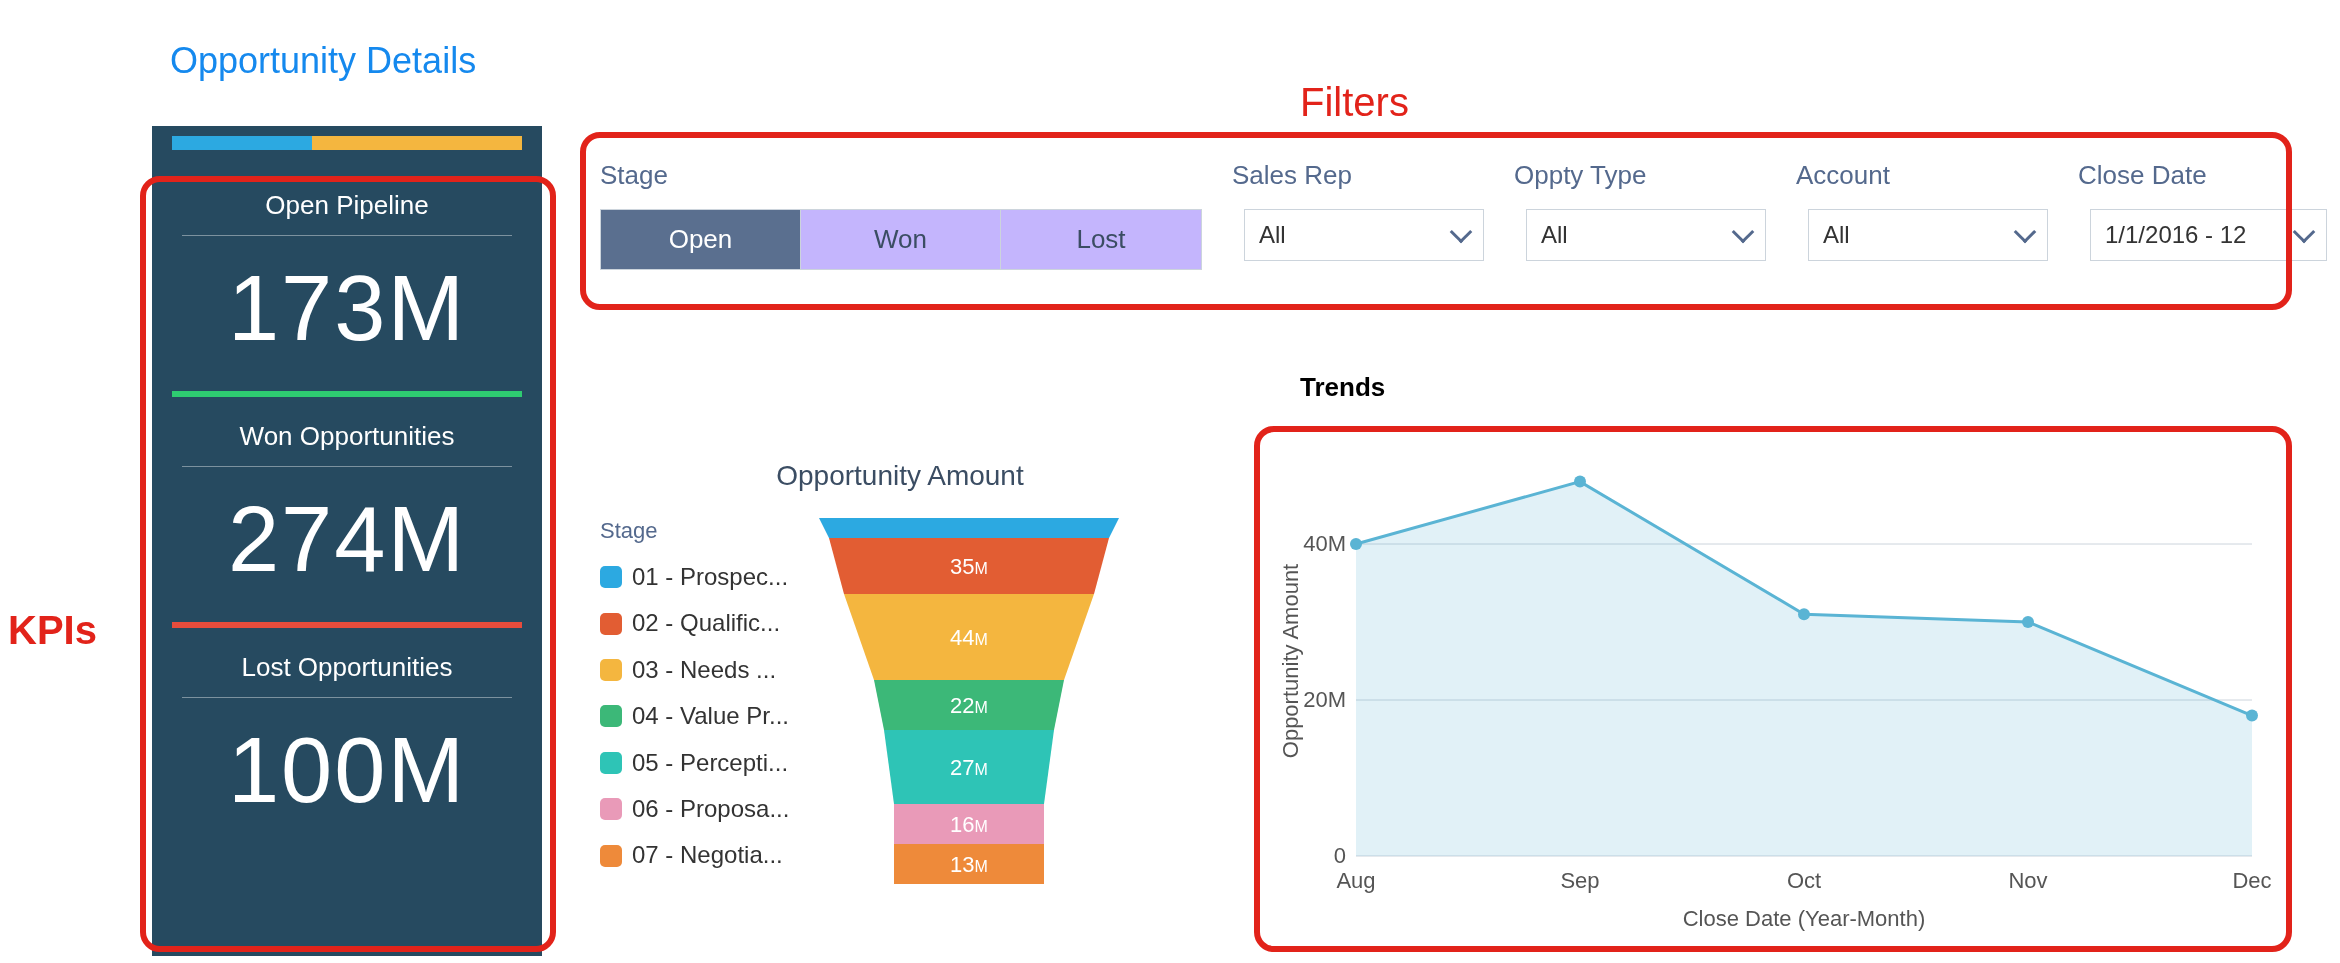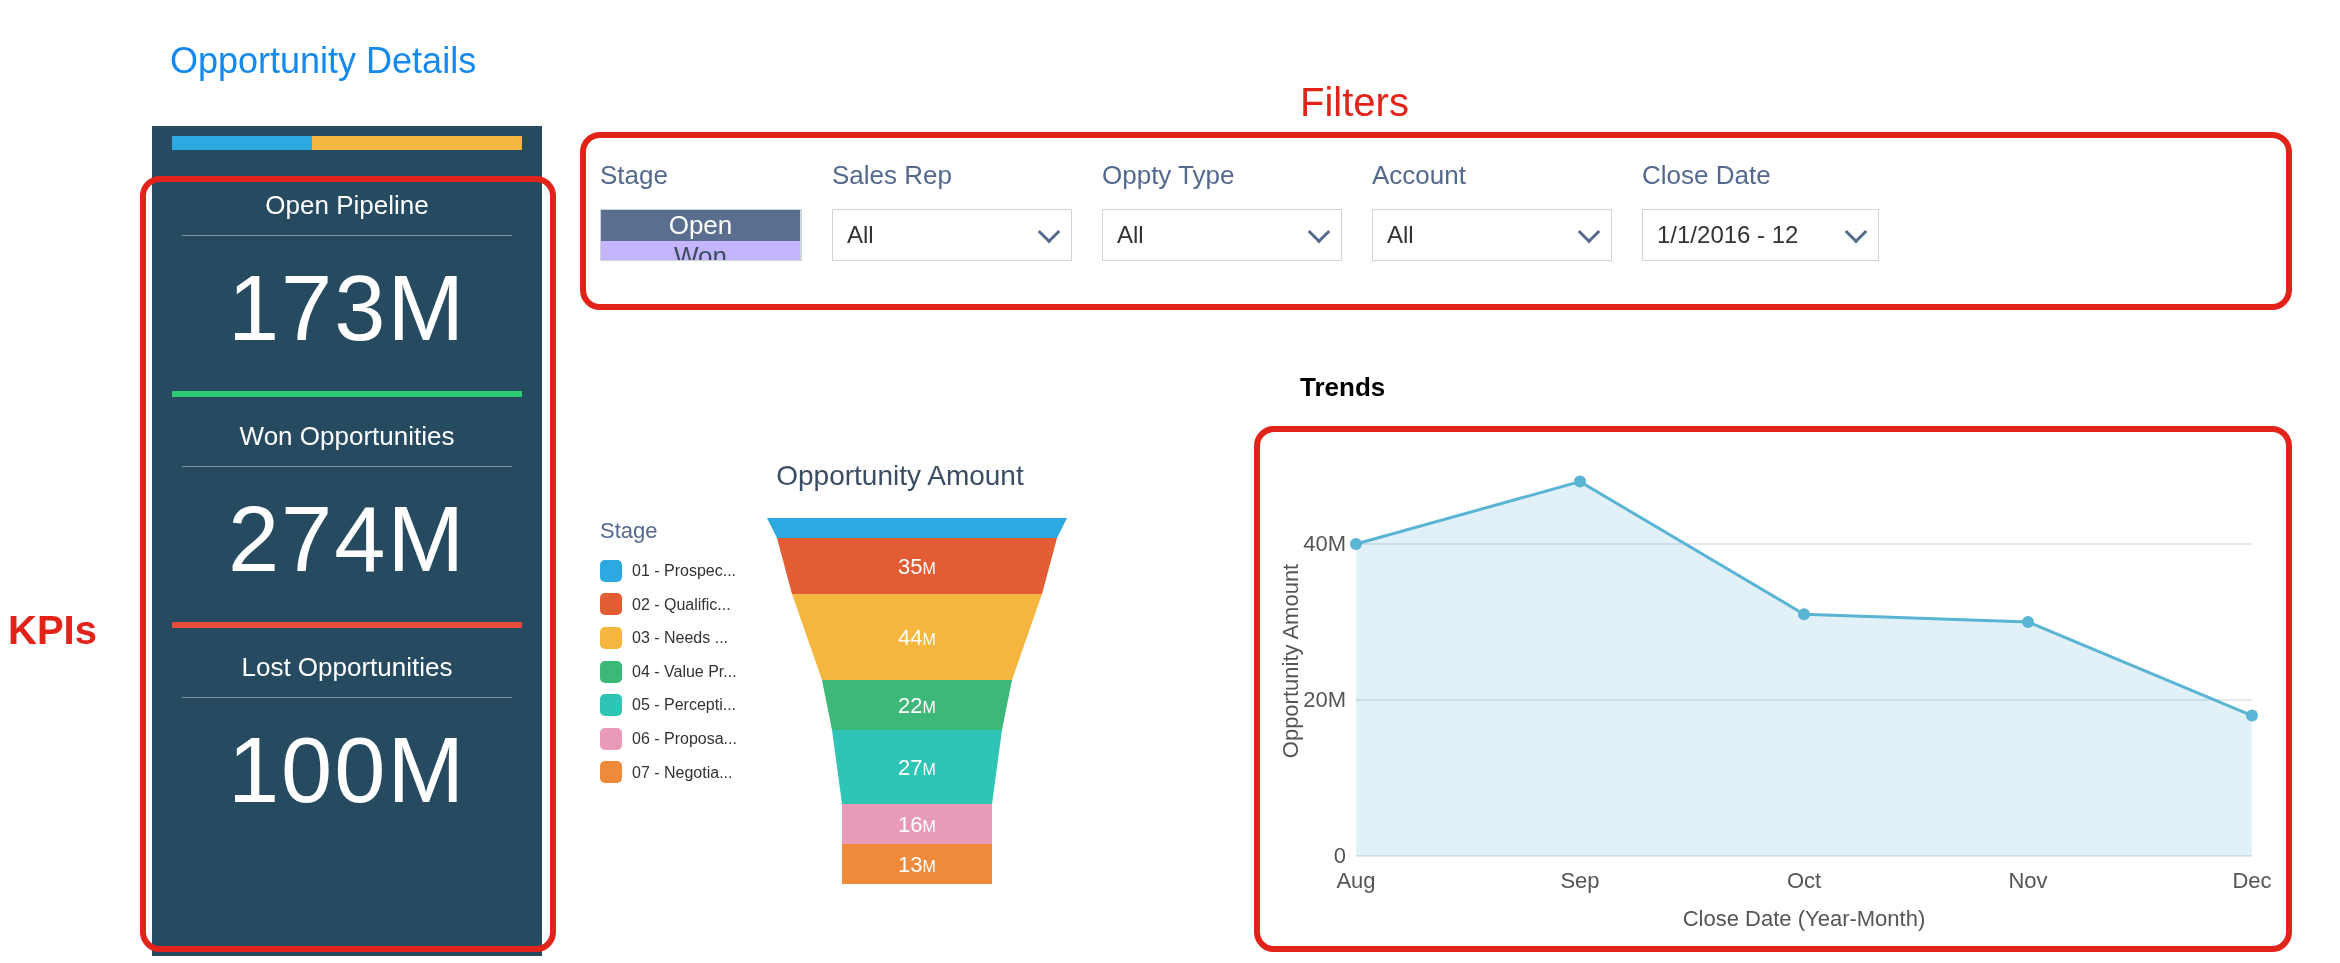--- a/index.html
+++ b/index.html
@@ -99,23 +99,22 @@
     width: 1680px;
     height: 140px;
     display: flex;
     gap: 30px;
   }
   .filter-col { display: flex; flex-direction: column; gap: 18px; }
   .filter-label { font-size: 26px; color: #54698d; }
   .seg {
     display: flex;
     border: 1px solid #ccd4dc;
-    height: 52px;
+    height: 61px;
     overflow: hidden;
-    flex-direction: column;
   }
   .seg button {
     width: 200px;
     border: none;
     border-right: 1px solid #ccd4dc;
     background: #c4b5fd;
     font-size: 26px;
     color: #3b4d63;
     cursor: pointer;
   }
@@ -126,20 +125,21 @@
     align-items: center;
     justify-content: space-between;
     border: 1px solid #ccd4dc;
     height: 52px;
     padding: 3px 14px;
     font-size: 24px;
     color: #333;
     background: #fff;
     cursor: pointer;
     width: 240px;
+    margin-left: 12px;
   }
   .select.wide { width: 237px; }
   .chev {
     width: 16px; height: 16px;
     border-right: 3px solid #54698d;
     border-bottom: 3px solid #54698d;
     transform: rotate(45deg);
     margin-top: -6px;
   }
 
@@ -150,21 +150,21 @@
     width: 600px;
   }
   .funnel-title {
     text-align: center;
     font-size: 28px;
     color: #3b4d63;
     margin-bottom: 26px;
   }
   .funnel-body { display: flex; gap: 30px; }
   .stage-legend-title { font-size: 22px; color: #54698d; margin-bottom: 14px; }
-  .stage-legend { font-size: 16px; color: #333; }
+  .stage-legend { font-size: 24px; color: #333; }
   .stage-legend .row {
     display: flex; align-items: center; gap: 10px;
     margin-bottom: 8px;
     line-height: 1.6;
   }
   .sw { width: 22px; height: 22px; border-radius: 5px; flex: none; }
   .funnel-svg { width: 300px; }
   .funnel-label {
     fill: #fff; font-size: 22px; text-anchor: middle;
   }

